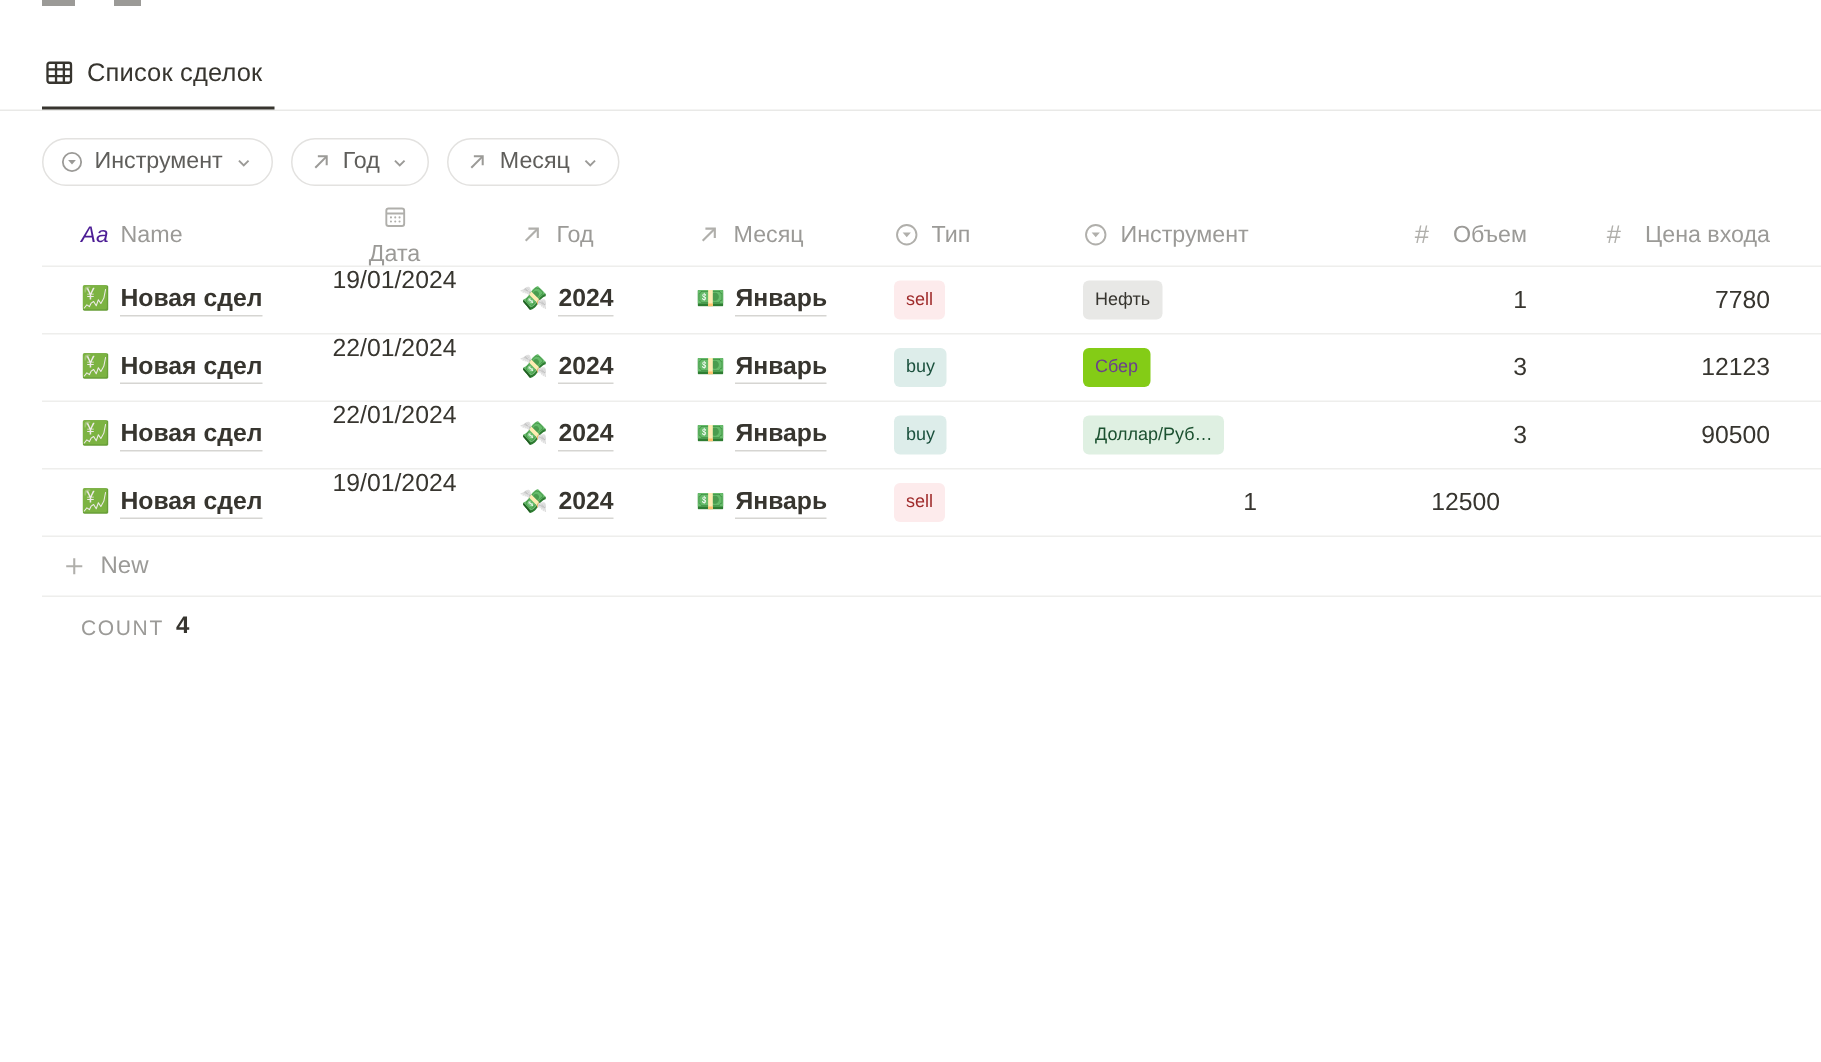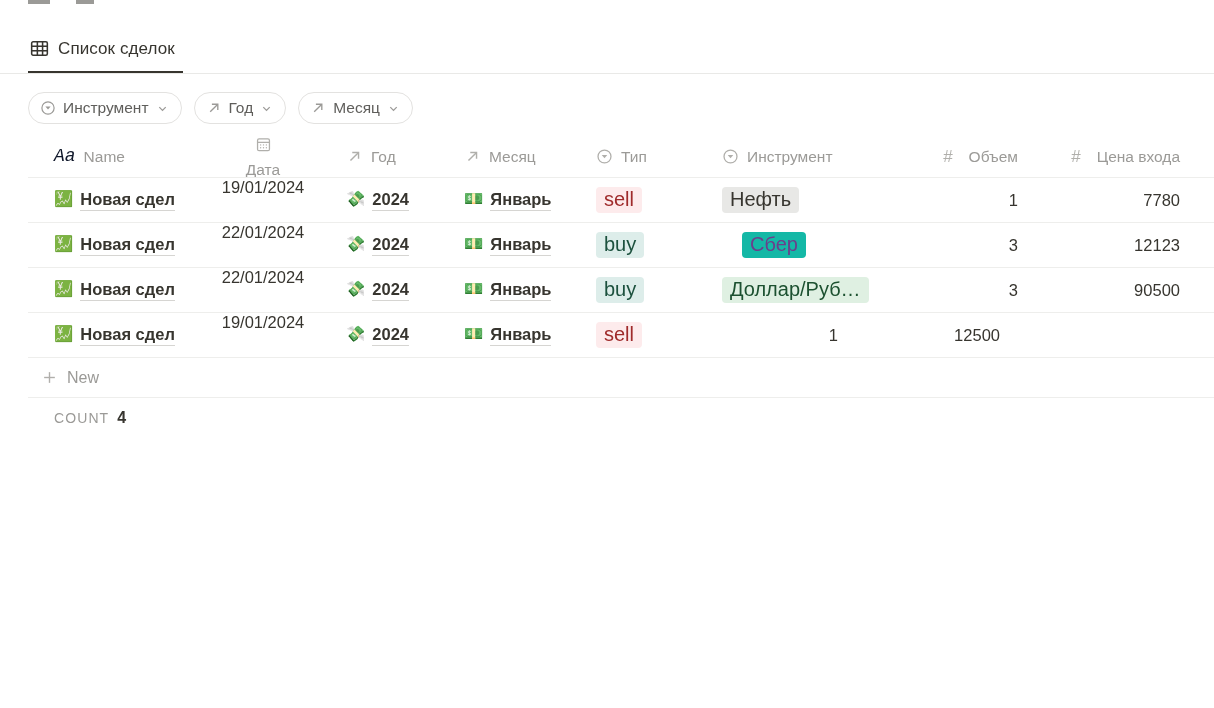--- a/index.html
+++ b/index.html
@@ -124,27 +124,27 @@
   .c-price { width: 168px; padding-right: 14px; }
 
   
   .row.header .cell {
     color: #9b9a97;
     font-size: 15.5px;
     gap: 8px;
   }
   .hicon { width: 17px; height: 17px; flex: none; color: #b0afab; display: block; }
   .hicon.aa {
-    font-size: 18px;
+    font-size: 15px;
     line-height: 17px;
     font-style: italic;
     font-weight: 400;
     width: auto;
-    color: #0f172a;
-    font-family: Liberation Mono, monospace;
+    color: #4c1d95;
+    font-family: Liberation Sans, sans-serif;
   }
   .hash { font-size: 17px; color: #b0afab; line-height: 17px; }
 
   
   .row.data .cell { font-size: 16.5px; color: #37352f; }
 
   .emoji { font-size: 15.5px; line-height: 1; flex: none; margin-right: 7px;
            font-family: "DejaVu Sans", sans-serif; }
   .title-text {
     font-weight: 600;
@@ -157,31 +157,31 @@
     font-weight: 600;
     border-bottom: 1px solid #d6d5d2;
     padding-bottom: 1px;
   }
 
   .tag {
     display: inline-block;
     max-width: 100%;
     padding: 2px 8px 3px;
     border-radius: 4px;
-    font-size: 20px;
+    font-size: 12px;
     line-height: 21px;
     overflow: hidden;
     text-overflow: ellipsis;
     white-space: nowrap;
   }
   .tag.red    { background: #fdebec; color: #9f2b2b; }
   .tag.green  { background: #ddedea; color: #1c513e; }
   .tag.green2 { background: #dff0e2; color: #1c5130; }
   .tag.gray   { background: #e8e8e6; color: #37352f; }
-  .tag.purple { background: #14b8a6; color: #6b3f8c; margin-left: 20px; }
+  .tag.purple { background: #84cc16; color: #6b3f8c; }
   .tag.pink   { background: #fbe4e4; color: #9f2b2b; }
 
   
   .newrow {
     display: flex;
     align-items: center;
     height: 40px;
     padding-left: 14px;
     gap: 10px;
     color: #9b9a97;

